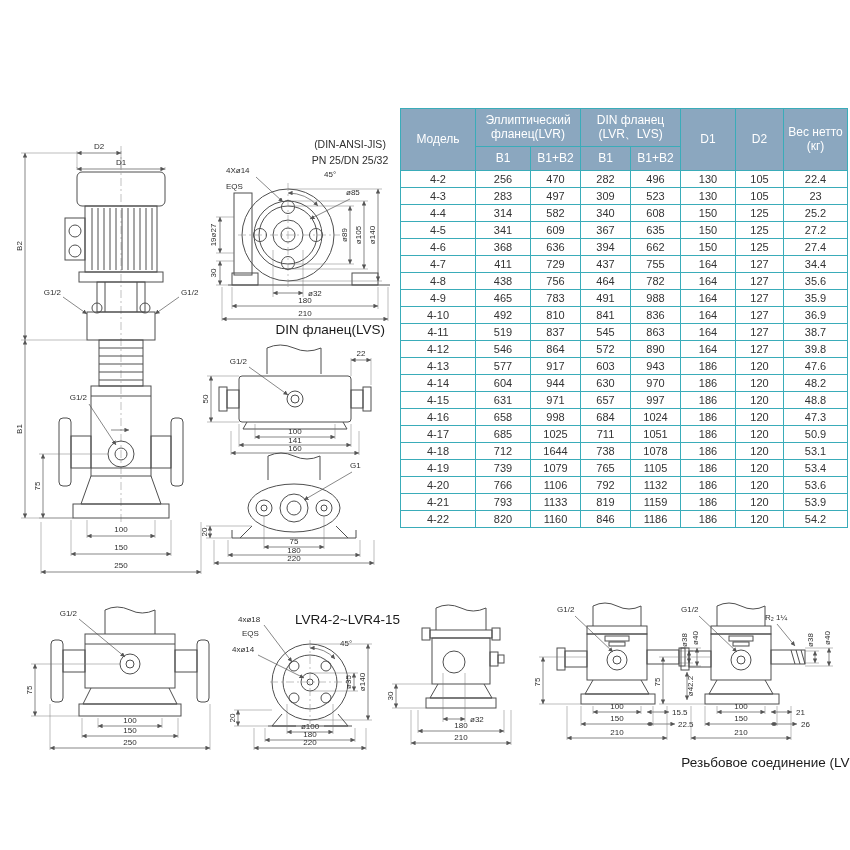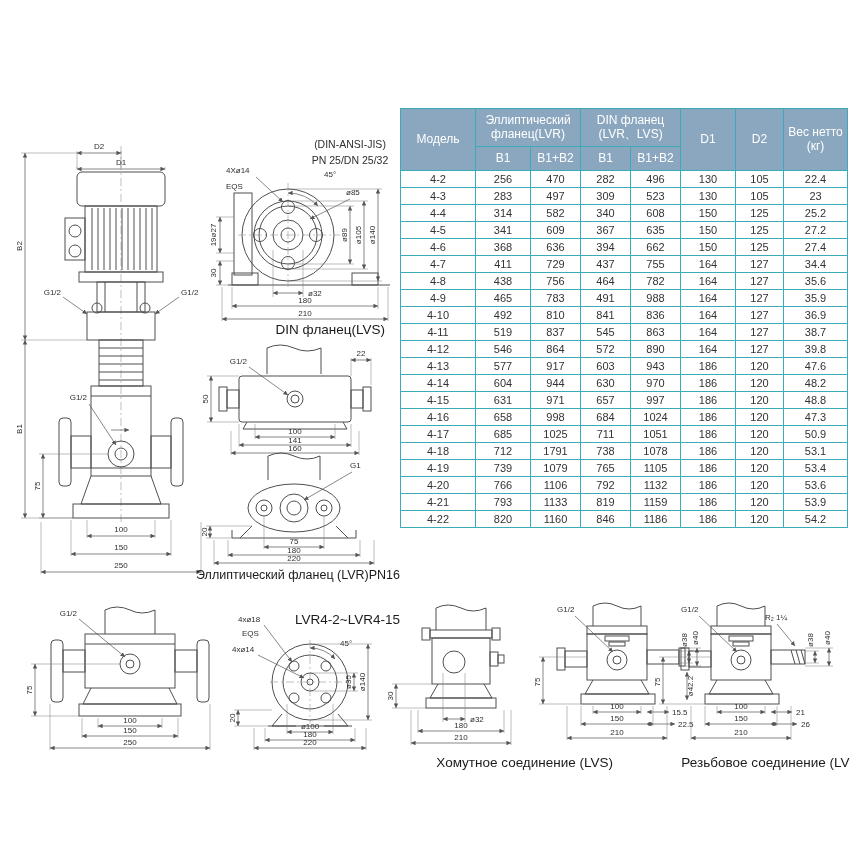--- a/index.html
+++ b/index.html
@@ -209,21 +209,20 @@
       <text transform="rotate(-90 9 82)" x="9" y="82" text-anchor="middle">20</text>
       <path class="ext" d="M66,66V99M126,66V99M30,90V107M162,90V107M16,90V115M176,90V115"></path>
       <line class="dim" x1="66" y1="97" x2="126" y2="97" marker-start="url(#mD)" marker-end="url(#mD)"></line>
       <text x="96" y="94" text-anchor="middle">75</text>
       <line class="dim" x1="30" y1="105" x2="162" y2="105" marker-start="url(#mD)" marker-end="url(#mD)"></line>
       <text x="96" y="103" text-anchor="middle">180</text>
       <line class="dim" x1="16" y1="113" x2="176" y2="113" marker-start="url(#mD)" marker-end="url(#mD)"></line>
       <text x="96" y="111" text-anchor="middle">220</text>
     </g>
   </svg>
-  <div class="cap small" style="left:188px;top:568px;width:212px">Эллиптический фланец (LVR)PN16</div>
   <div class="cap" style="left:188px;top:612px;width:212px">LVR4-2~LVR4-15</div>
 
   <table class="spec">
     <colgroup>
         <col style="width:75px">
         <col style="width:55px">
         <col style="width:50px">
         <col style="width:50px">
         <col style="width:50px">
         <col style="width:55px">
@@ -403,21 +402,21 @@
           <td>1025</td>
           <td>711</td>
           <td>1051</td>
           <td>186</td>
           <td>120</td>
           <td>50.9</td>
         </tr>
         <tr>
           <td>4-18</td>
           <td>712</td>
-          <td>1791</td>
+          <td>1644</td>
           <td>738</td>
           <td>1078</td>
           <td>186</td>
           <td>120</td>
           <td>53.1</td>
         </tr>
         <tr>
           <td>4-19</td>
           <td>739</td>
           <td>1079</td>
@@ -612,21 +611,20 @@
       <text x="143" y="127">22.5</text>
       <path class="ext" d="M58,106V114M106,106V114M46,106V126M118,106V126M32,106V140M132,106V140"></path>
       <line class="dim" x1="58" y1="112" x2="106" y2="112" marker-start="url(#mH)" marker-end="url(#mH)"></line>
       <text x="82" y="109" text-anchor="middle">100</text>
       <line class="dim" x1="46" y1="124" x2="118" y2="124" marker-start="url(#mH)" marker-end="url(#mH)"></line>
       <text x="82" y="121" text-anchor="middle">150</text>
       <line class="dim" x1="32" y1="138" x2="132" y2="138" marker-start="url(#mH)" marker-end="url(#mH)"></line>
       <text x="82" y="135" text-anchor="middle">210</text>
     </g>
   </svg>
-  <div class="cap" style="left:368px;top:755px;width:245px">Хомутное соединение (LVS)</div>
 
   <svg style="left:653px;top:600px" width="197" height="150" viewBox="0 0 197 150">
     <defs>
         <marker id="mI" viewBox="0 0 10 10" refX="10" refY="5" markerWidth="6.5" markerHeight="6.5" orient="auto-start-reverse">
           <path d="M0,0L10,5L0,10Z" fill="#555"></path>
         </marker>
       </defs>
     <g>
       <path class="st" d="M64,26 V6 q12,-6 24,0 q12,6 24,0 V26"></path>
       <rect class="st" x="58" y="26" width="60" height="8"></rect>

